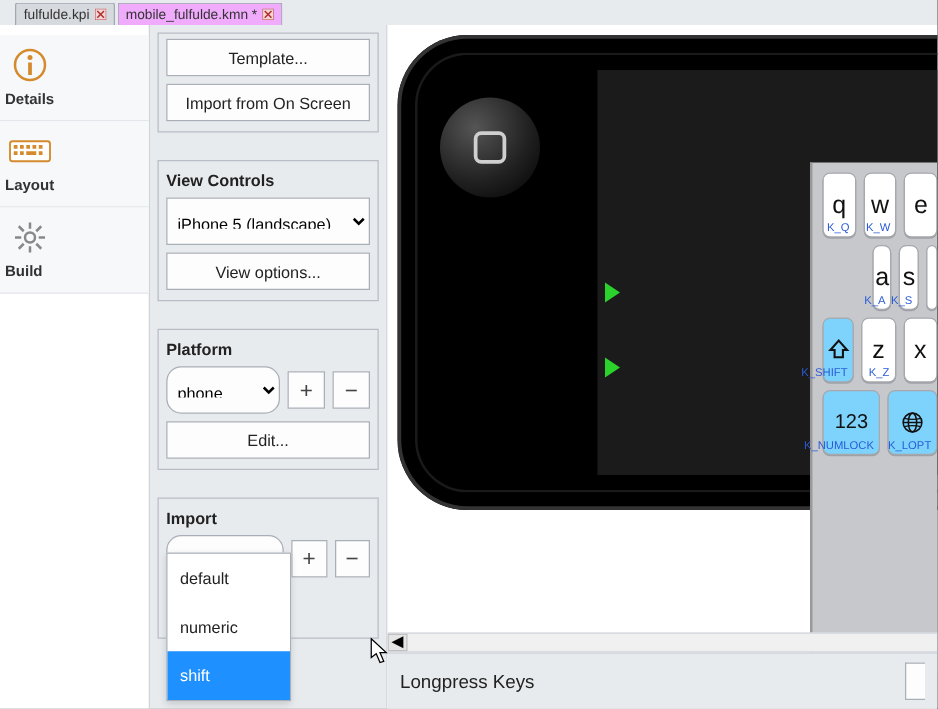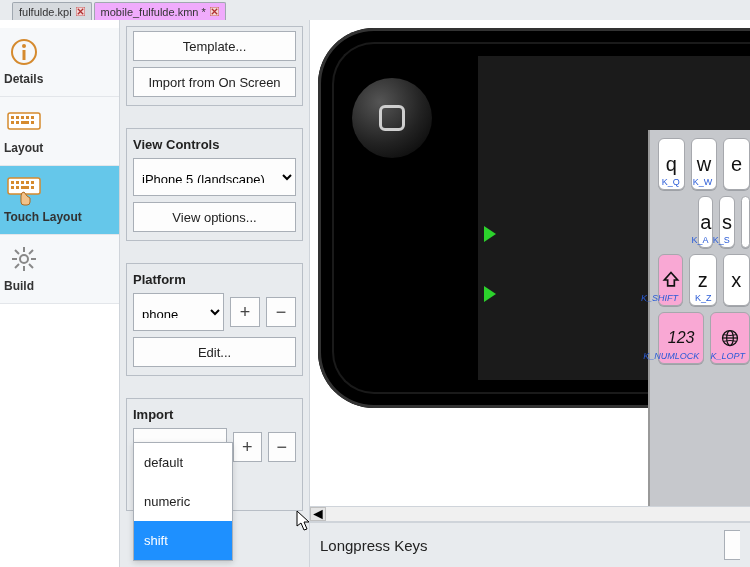--- a/index.html
+++ b/index.html
@@ -20,41 +20,41 @@
   .side-tab svg, .side-tab .ico { width: 40px; height: 32px; }
   .side-tab span.lbl { font-weight: bold; }
 
   
   .options { width: 190px; background: #e8ebee; padding: 6px 6px 6px 6px; display: flex; flex-direction: column; gap: 22px; border-right: 1px solid #cfd4da; overflow: visible; height: 100%; }
   .group { border: 1px solid #b8bec6; background: #e8ebee; padding: 4px 6px 8px; }
   .group-title { font-weight: bold; font-size: 13px; padding: 4px 0 6px 0; color: #222; }
   .btn { width: 100%; height: 30px; background: #fdfdfd; border: 1px solid #a9afb7; font-size: 13px; color: #222; cursor: pointer; display: flex; align-items: center; justify-content: center; }
   select.ctrl { width: 100%; height: 38px; background: #fdfdfd; border: 1px solid #a9afb7; font-size: 13px; padding: 12px 4px; }
   .row-controls { display: flex; gap: 6px; align-items: center; }
-  .row-controls select.ctrl { flex: 1; }
+  .row-controls select.ctrl { flex: 1; border-radius: 12px; }
   .sq { width: 30px; height: 30px; background: #fdfdfd; border: 1px solid #a9afb7; font-size: 18px; color: #444; display: flex; align-items: center; justify-content: center; cursor: pointer; }
   .layer-dd { position: relative; margin-top: 6px; }
   .layer-list { position: absolute; top: 100%; left: 0; width: 100px; background: #fff; border: 1px solid #a9afb7; z-index: 20; box-shadow: 0 2px 6px rgba(0,0,0,.15); }
   .layer-item { padding: 12px 10px; font-size: 13px; color: #222; cursor: pointer; }
   .layer-item.sel { background: #1e90ff; color: #fff; }
   .cursor-img { position: absolute; left: 178px; top: 492px; z-index: 30; }
 
   
   .preview { flex: 1; background: #fff; position: relative; overflow: hidden; }
   .phone { position: absolute; left: 8px; top: 8px; width: 720px; height: 380px; background: #000; border-radius: 56px 0 0 56px; box-shadow: inset 0 0 0 3px #333; }
   .phone-inner-edge { position: absolute; left: 14px; top: 14px; right: 0; bottom: 14px; border: 2px solid #1a1a1a; border-right: none; border-radius: 42px 0 0 42px; }
   .home-btn { position: absolute; left: 34px; top: 50px; width: 80px; height: 80px; border-radius: 50%; background: radial-gradient(circle at 35% 30%, #555 0%, #222 55%, #000 100%); display: flex; align-items: center; justify-content: center; }
   .home-btn .sq-icon { width: 26px; height: 26px; border: 3px solid #cfcfcf; border-radius: 6px; }
   .screen { position: absolute; left: 160px; top: 28px; right: 0; bottom: 28px; background: #1b1b1b; }
   .play-tri { position: absolute; width: 0; height: 0; border-top: 8px solid transparent; border-bottom: 8px solid transparent; border-left: 12px solid #2cd22c; }
   .kbd { position: absolute; left: 338px; top: 110px; right: 0; bottom: 28px; background: #c6c8cc; padding: 8px 0 8px 8px; display: flex; flex-direction: column; gap: 6px; border-left: 2px solid #999; }
   .krow { display: flex; gap: 6px; }
   .key { background: #fff; border: 1px solid #a6a8ad; border-radius: 6px; height: 52px; position: relative; display: flex; align-items: center; justify-content: center; font-size: 20px; color: #111; box-shadow: 0 1px 0 #9ea1a6; }
   .key .klabel { position: absolute; right: 4px; bottom: 2px; font-size: 9px; color: #2a5bd7; }
-  .key.grey { background: #f9a8d4; font-style: italic; }
+  .key.grey { background: #7dd3fc; }
   .key svg { width: 20px; height: 20px; }
 
   .hscroll { position: absolute; left: 0; right: 0; bottom: 45px; height: 16px; background: #f0f0f0; border-top: 1px solid #cfd4da; border-bottom: 1px solid #cfd4da; display: flex; align-items: center; }
   .hscroll .arrow { width: 16px; height: 14px; background: #e5e5e5; border: 1px solid #c0c0c0; display: flex; align-items: center; justify-content: center; }
   .hscroll .track { flex: 1; }
 
   .bottom-bar { position: absolute; left: 0; right: 0; bottom: 0; height: 45px; background: #e8ebee; border-top: 1px solid #cfd4da; display: flex; align-items: center; padding: 0 10px; gap: 36px; }
   .bottom-bar .title { font-size: 15px; color: #222; }
   .bottom-bar .rbox { margin-left: auto; width: 16px; height: 30px; background: #fdfdfd; border: 1px solid #a9afb7; border-right: none; }
 </style>
@@ -99,38 +99,20 @@
             <rect x="22" y="11" width="3" height="3"></rect>
             <rect x="27" y="11" width="3" height="3"></rect>
             <rect x="7" y="16" width="3" height="3"></rect>
             <rect x="12" y="16" width="3" height="3"></rect>
             <rect x="17" y="16" width="8" height="3"></rect>
             <rect x="27" y="16" width="3" height="3"></rect>
           </g>
         </svg>
       <span class="lbl">Layout</span>
     </div>
-    <div class="side-tab active">
-      <svg class="ico" viewBox="0 0 40 32">
-          <rect x="4" y="4" width="32" height="16" rx="2" fill="#fff" stroke="#d58a2e" stroke-width="1.5"></rect>
-          <g fill="#d58a2e">
-            <rect x="7" y="7" width="3" height="3"></rect>
-            <rect x="12" y="7" width="3" height="3"></rect>
-            <rect x="17" y="7" width="3" height="3"></rect>
-            <rect x="22" y="7" width="3" height="3"></rect>
-            <rect x="27" y="7" width="3" height="3"></rect>
-            <rect x="7" y="12" width="3" height="3"></rect>
-            <rect x="12" y="12" width="3" height="3"></rect>
-            <rect x="17" y="12" width="8" height="3"></rect>
-            <rect x="27" y="12" width="3" height="3"></rect>
-          </g>
-          <path d="M20 18 q-3 0 -3 4 v6 q0 3 3 3 h3 q3 0 3 -3 v-4 l-3 -2 z" fill="#f2c28a" stroke="#b06a20"></path>
-        </svg>
-      <span class="lbl">Touch Layout</span>
-    </div>
     <div class="side-tab">
       <svg class="ico" viewBox="0 0 40 32">
           <circle cx="20" cy="16" r="4" fill="none" stroke="#888" stroke-width="2"></circle>
           <g stroke="#888" stroke-width="2">
             <line x1="20" y1="4" x2="20" y2="9"></line>
             <line x1="20" y1="23" x2="20" y2="28"></line>
             <line x1="8" y1="16" x2="13" y2="16"></line>
             <line x1="27" y1="16" x2="32" y2="16"></line>
             <line x1="11" y1="7" x2="15" y2="11"></line>
             <line x1="25" y1="21" x2="29" y2="25"></line>

